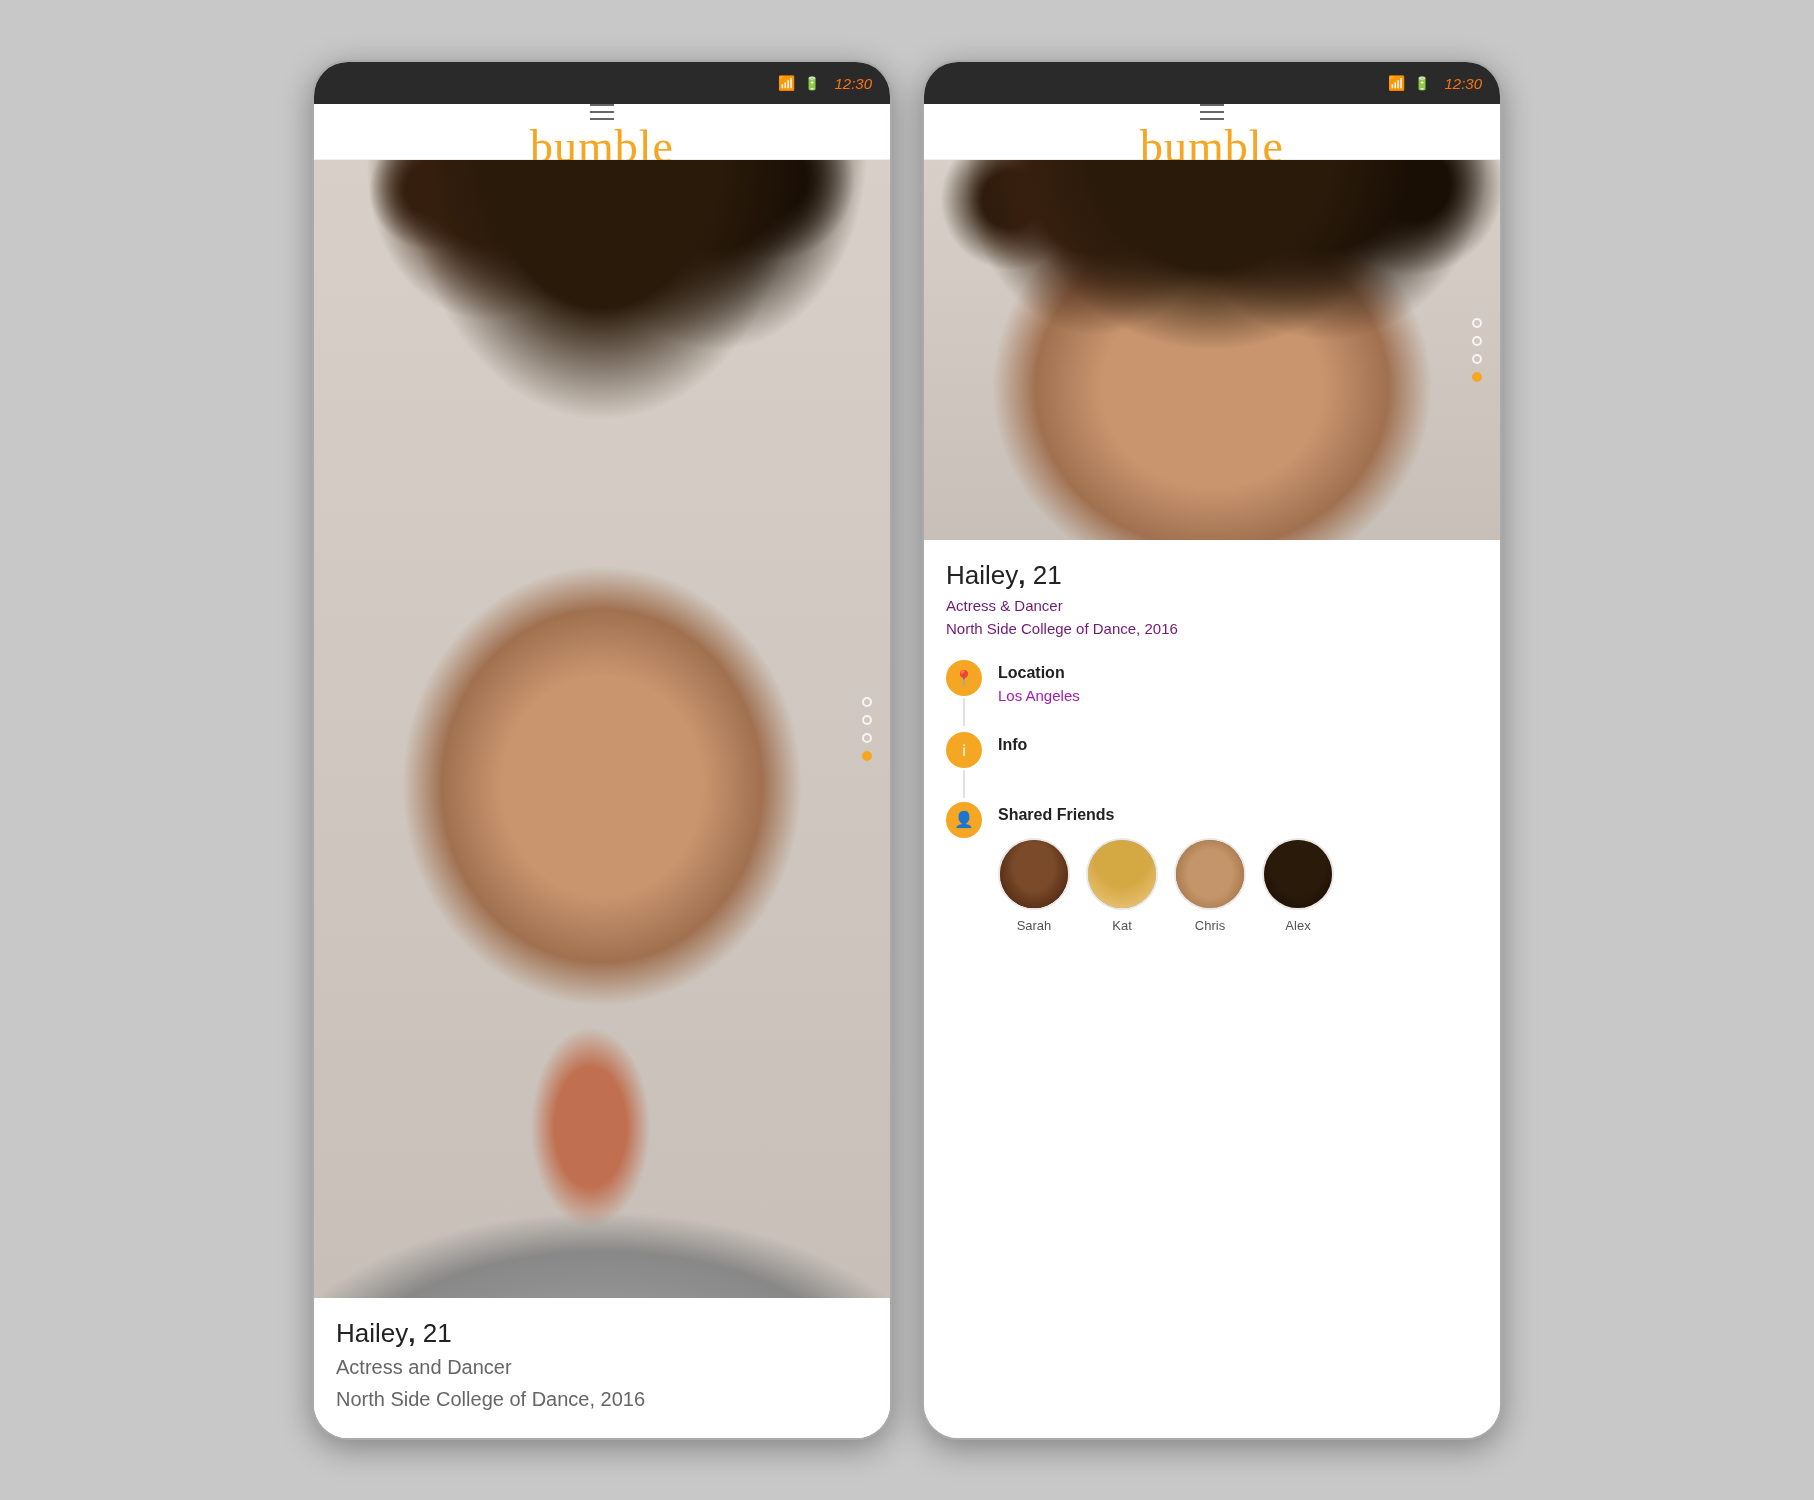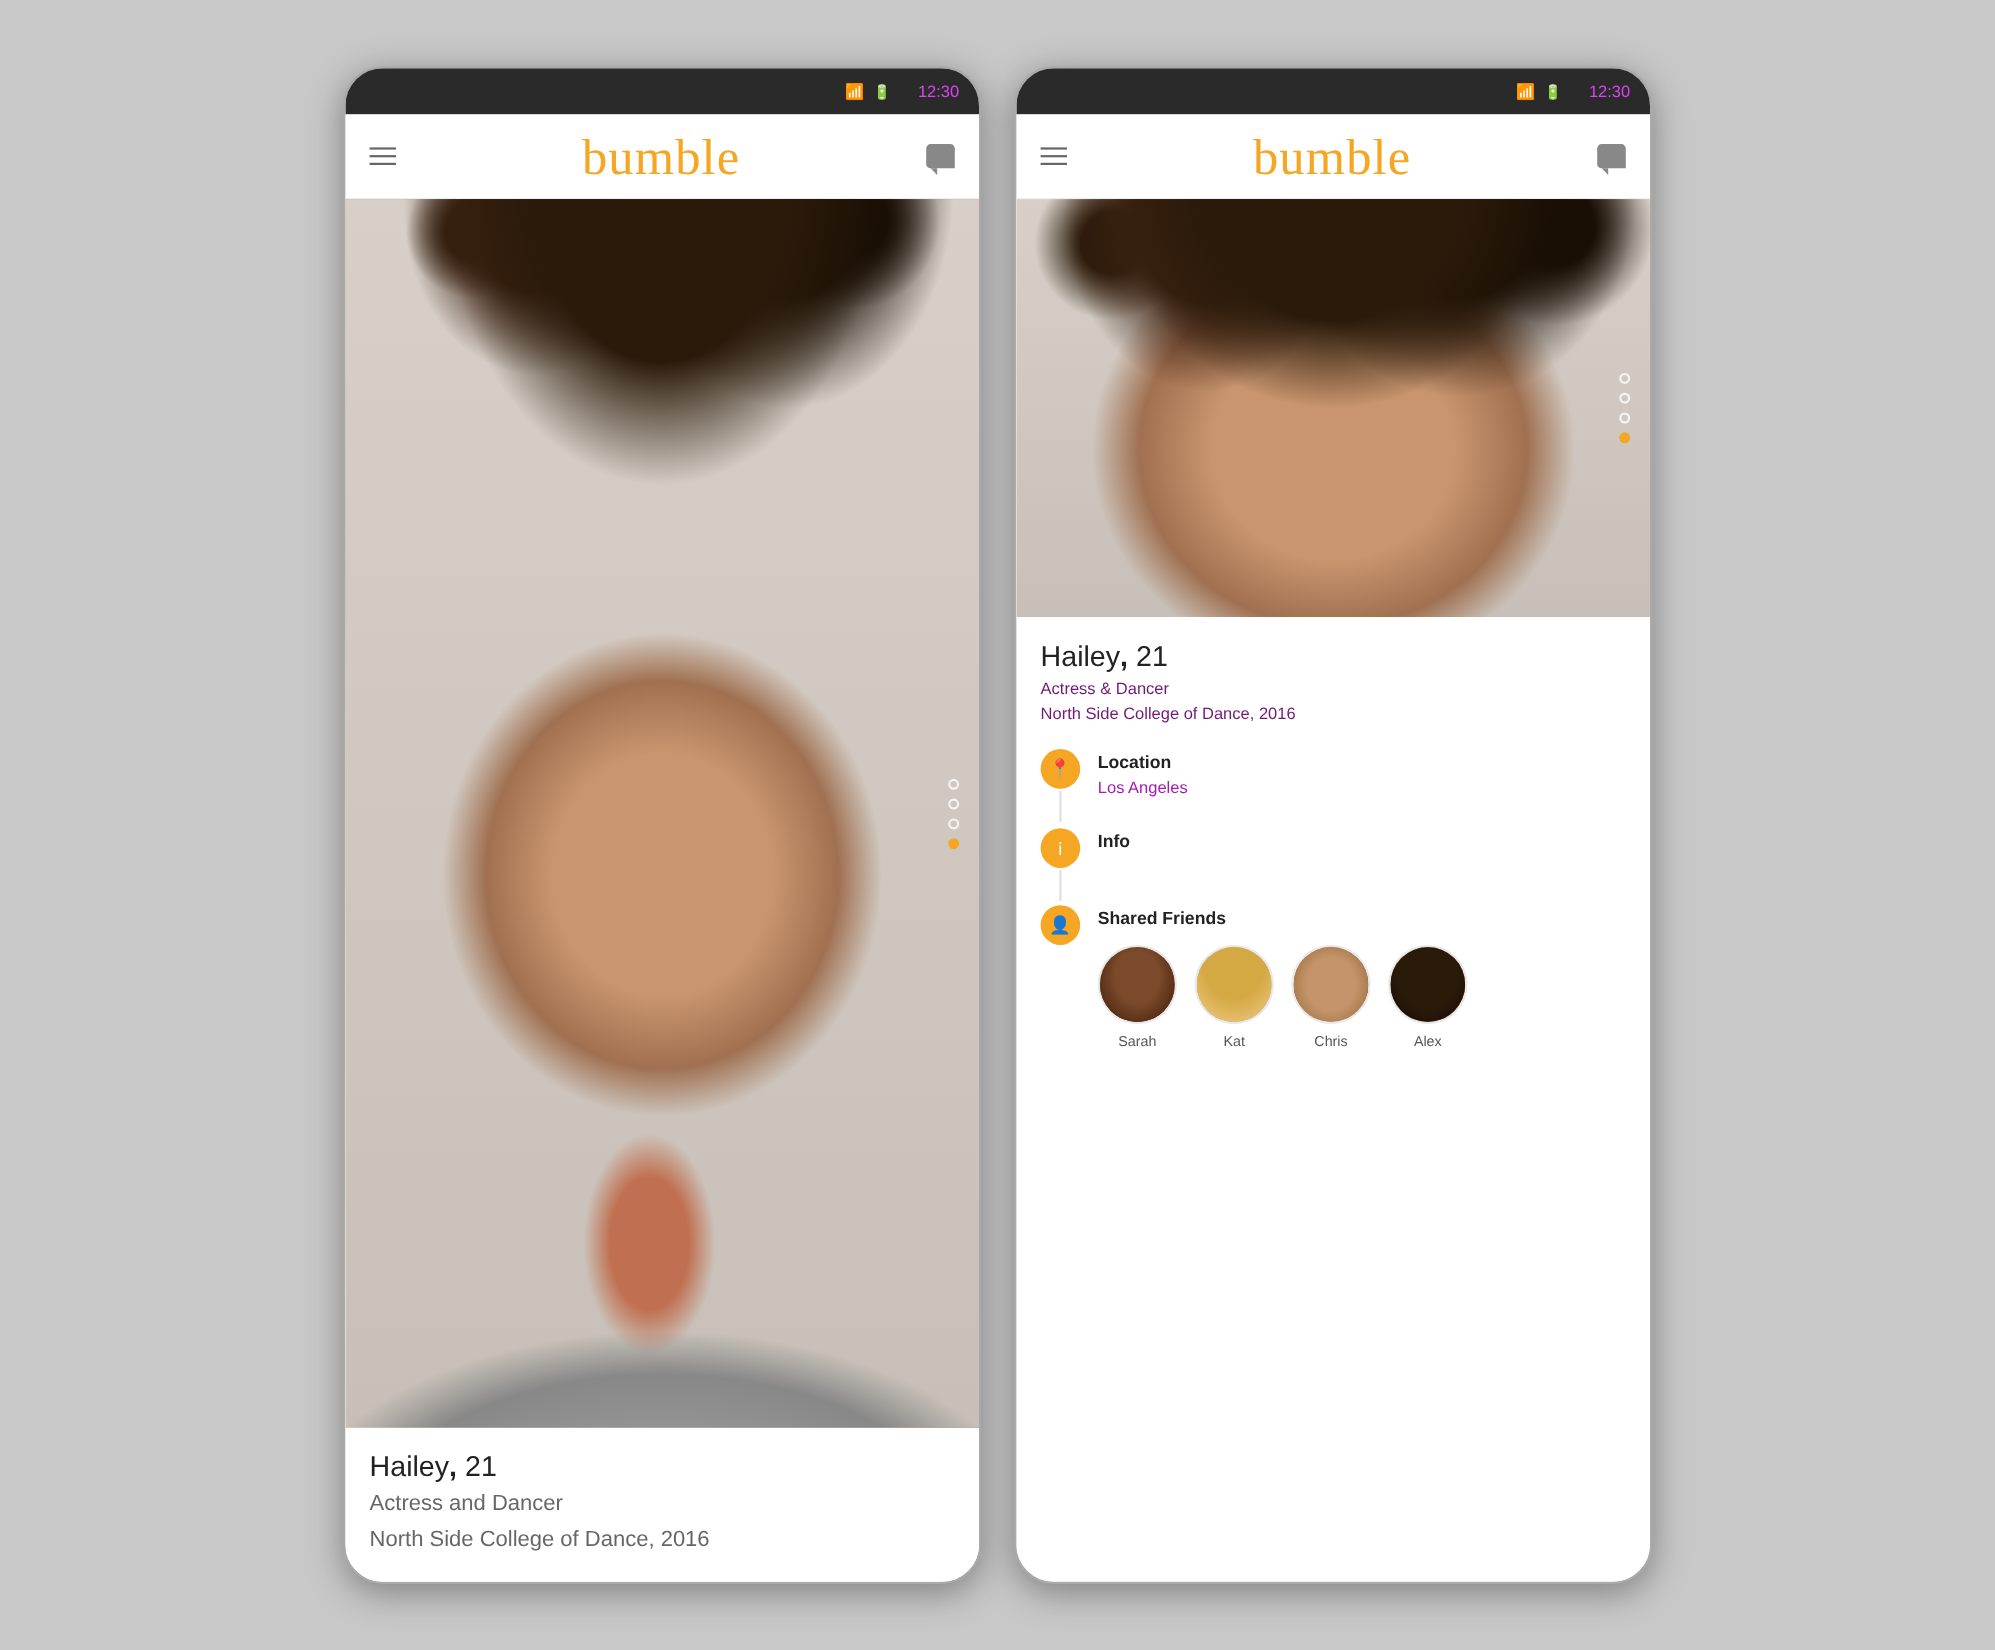--- a/index.html
+++ b/index.html
@@ -43,36 +43,38 @@
       color: #fff;
       font-size: 14px;
     }
 
     .status-bar .battery {
       color: #fff;
       font-size: 13px;
     }
 
     .status-bar .time {
-      color: #d946ef;
+      color: #f97316;
       font-size: 15px;
       font-weight: 500;
-      margin-left: 16px;
+      margin-left: 6px;
+      font-style: italic;
     }
 
     
     .nav-bar {
       background: #fff;
-      height: 77px;
+      height: 56px;
       display: flex;
       align-items: center;
       justify-content: space-between;
       padding: 0 22px;
       border-bottom: 1px solid #eee;
       flex-shrink: 0;
+      flex-direction: column;
     }
 
     .nav-bar .hamburger {
       font-size: 22px;
       color: #555;
       cursor: pointer;
       display: flex;
       flex-direction: column;
       gap: 5px;
     }

